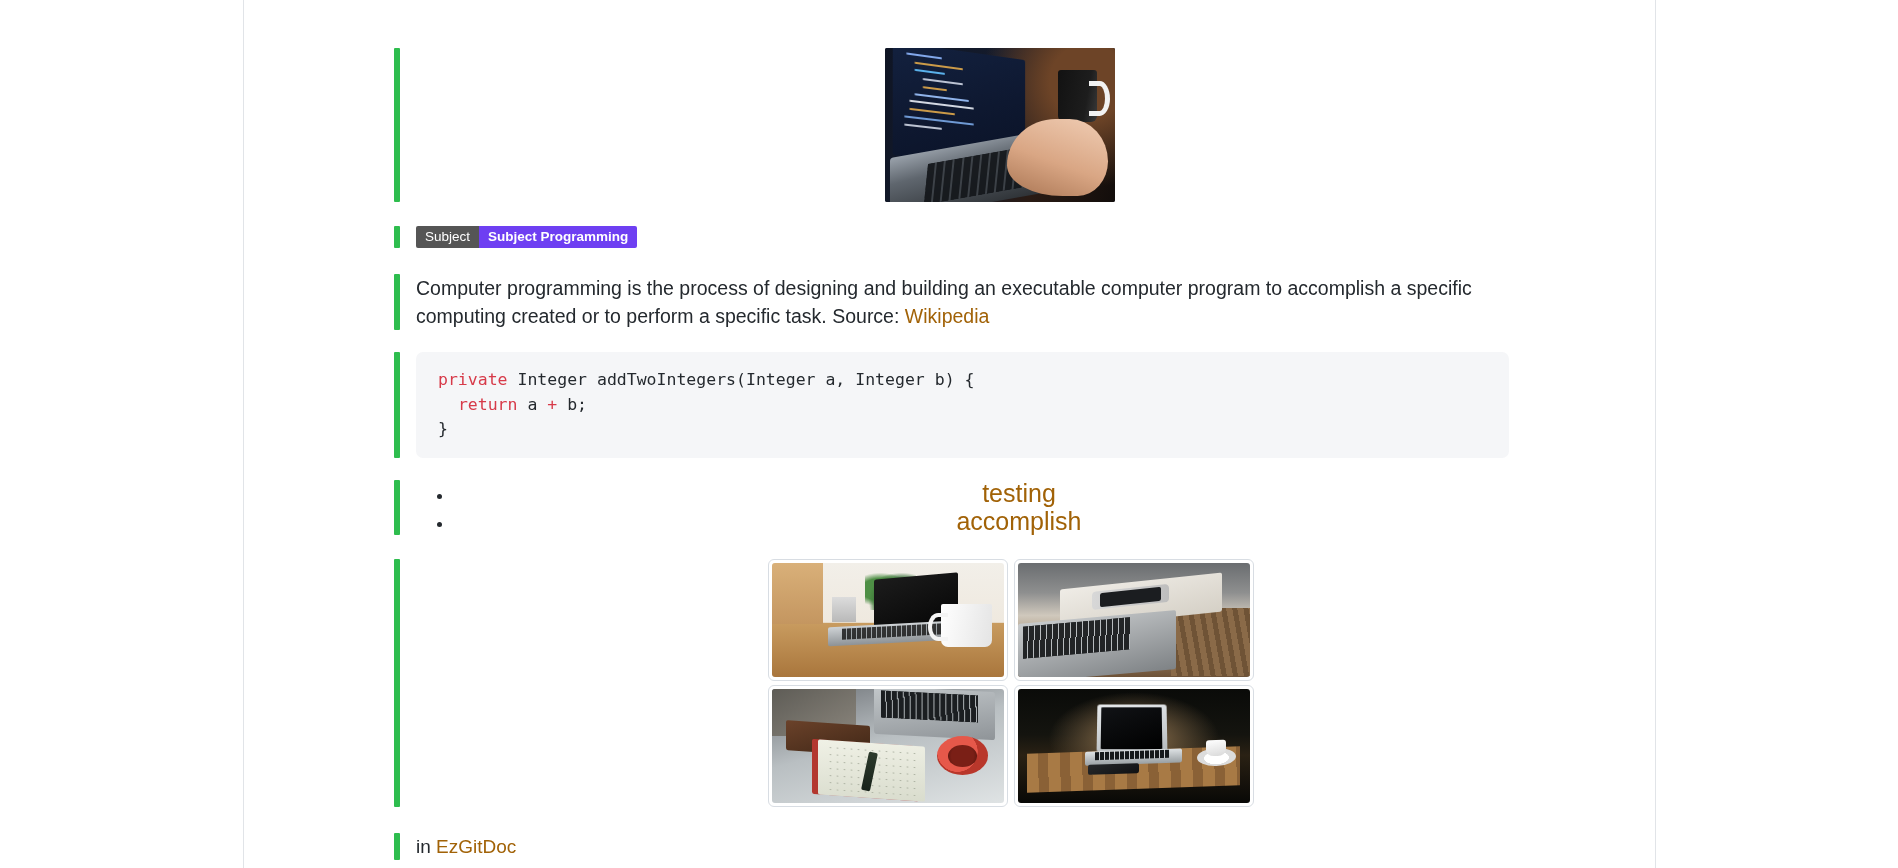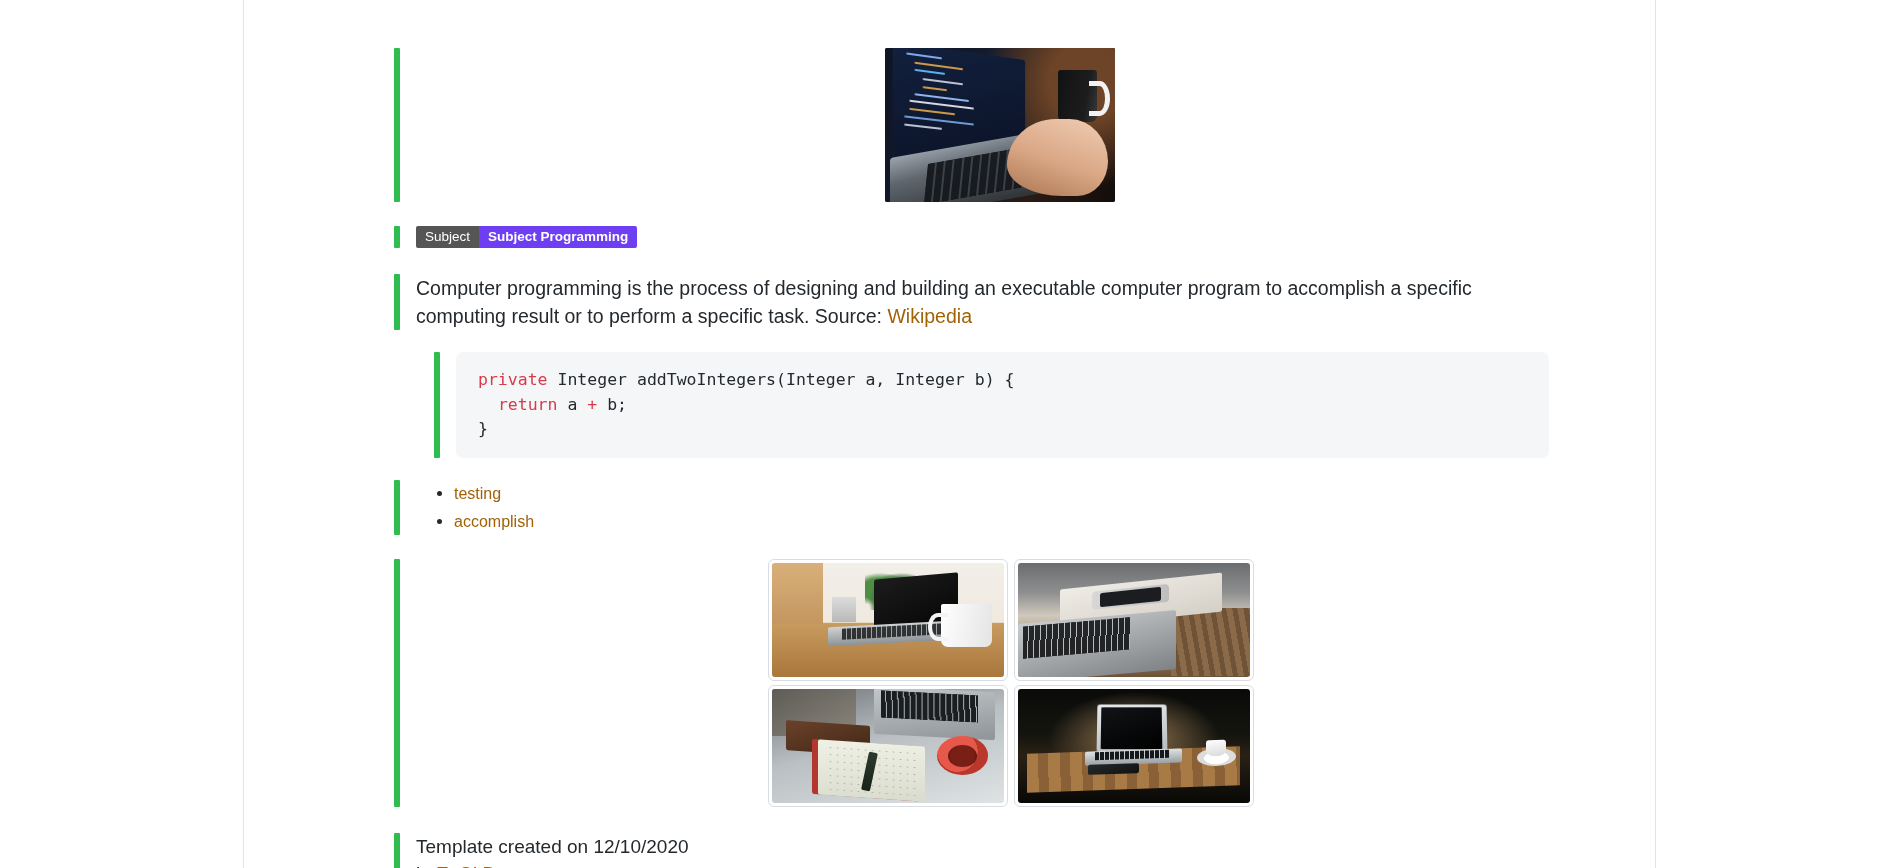--- a/index.html
+++ b/index.html
@@ -107,21 +107,20 @@
     width: 1095px;
   }
   a.link {
     color: #a16207;
     text-decoration: none;
   }
 
   
   #code-block {
     margin-top: 22px;
-    margin-left: 40px;
   }
   pre#code {
     margin: 0;
     background: #f5f6f8;
     border-radius: 7px;
     padding: 16px 0 16px 22px;
     width: 1093px;
     font-family: "Liberation Mono", "DejaVu Sans Mono", monospace;
     font-size: 16.5px;
     line-height: 23.5px;
@@ -134,24 +133,25 @@
   
   #list-block {
     margin-top: 22px;
   }
   ul#bullets {
     margin: 0;
     padding-left: 38px;
     list-style: disc;
   }
   ul#bullets li {
-    font-size: 16px;
+    font-size: 25px;
     line-height: 27px;
     color: #24292e;
     margin-bottom: 1px;
+    text-align: center;
   }
   ul#bullets li::marker { color: #24292e; font-size: 17px; }
 
   
   #gallery-block {
     margin-top: 24px;
   }
   #gallery {
     display: grid;
     grid-template-columns: 240px 240px;
@@ -368,21 +368,21 @@
     </div>
 
     <div id="badge-block" class="block">
       <span class="badge">
         <span class="k">Subject</span>
         <span class="v">Subject Programming</span>
       </span>
     </div>
 
     <div id="para-block" class="block">
-      <p id="para"><span>Computer programming is the process of designing and building an executable computer program to accomplish a specific computing result or to perform a specific task. Source: </span><a class="link" href="#">Wikipedia</a></p>
+      <p id="para"><span>Computer programming is the process of designing and building an executable computer program to accomplish a specific computing created or to perform a specific task. Source: </span><a class="link" href="#">Wikipedia</a></p>
     </div>
 
     <div id="code-block" class="block">
       <pre id="code"><code><span class="kw">private</span><span> Integer addTwoIntegers(Integer a, Integer b) {</span>
 <span>  </span><span class="kw">return</span><span> a </span><span class="op">+</span><span> b;</span>
 <span>}</span></code></pre>
     </div>
 
     <div id="list-block" class="block">
       <ul id="bullets">
@@ -447,19 +447,18 @@
               <span class="cupsaucer  art"></span>
             </div>
           </div>
         </div>
 
       </div>
     </div>
 
     <div id="footer-block" class="block">
       <div id="footer">
-        <div>Template created on 12/10/2020</div>
         <div><span>in </span><a class="link" href="#">EzGitDoc</a></div>
       </div>
     </div>
 
   </div>
 </div>
 
 </body></html>

